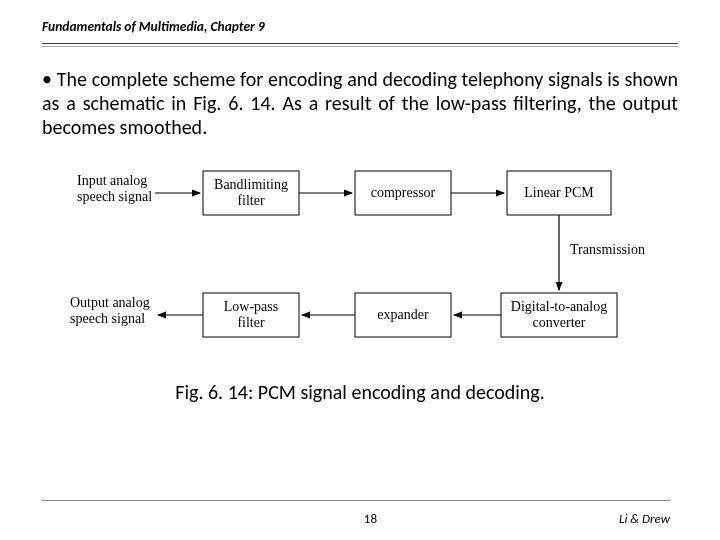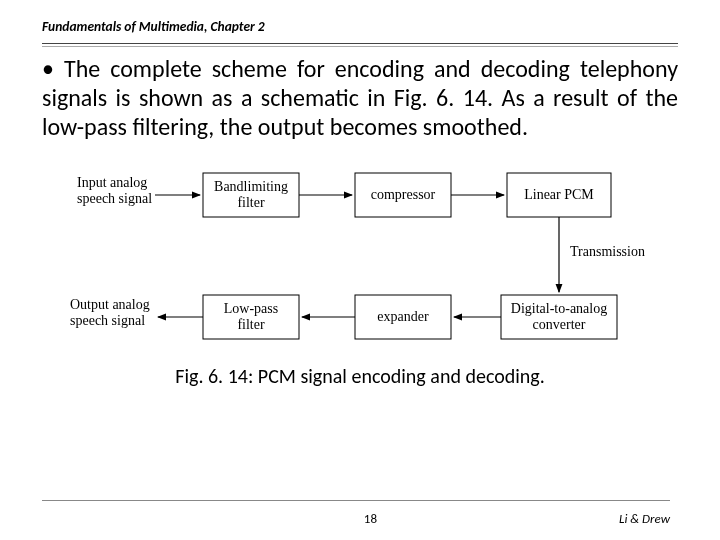--- a/index.html
+++ b/index.html
@@ -19,37 +19,38 @@
     font-weight: bold;
   }
   .hr-top {
     margin: 2px 42px 0 42px;
     border: none;
     border-top: 1.5px solid #444;
     padding-bottom: 2px;
     border-bottom: 0.5px solid #aaa;
   }
   .body-text {
-    margin: 8px 42px 0 42px;
-    font-size: 24px;
+    margin: 20px 42px 0 42px;
+    font-size: 20px;
     text-align: justify;
     line-height: 1.2;
   }
   .body-text .bullet {
     display: inline-block;
   }
   .diagram-wrap {
     position: relative;
     margin: 18px auto 0 auto;
     width: 590px;
     height: 205px;
   }
   .caption {
     text-align: center;
     font-size: 20px;
+    margin-top: 18px;
   }
   .footer {
     position: absolute;
     left: 0;
     right: 8px;
     bottom: 14px;
   }
   .hr-bottom {
     margin: 0 42px 10px 42px;
     border: none;
@@ -74,21 +75,21 @@
     height: 100%;
   }
   .box { fill: white; stroke: #000; stroke-width: 1; }
   .dtext { font-family: "Times New Roman", serif; font-size: 14px; fill: #000; }
   .dtext-c { text-anchor: middle; }
   .arrow { stroke: #000; stroke-width: 1.2; fill: none; marker-end: url(#ah); }
 </style>
 </head>
 <body>
 
-<div class="header">Fundamentals of Multimedia, Chapter 2</div>
+<div class="header">Fundamentals of Multimedia, Chapter 9</div>
 <div class="hr-top"></div>
 
 <div class="body-text">
   <span class="bullet">•</span>
   <span>The complete scheme for encoding and decoding telephony signals is shown as a schematic in Fig. 6. 14. As a result of the low-pass filtering, the output becomes smoothed.</span>
 </div>
 
 <div class="diagram-wrap">
   <svg viewBox="0 0 590 205">
     <defs>

